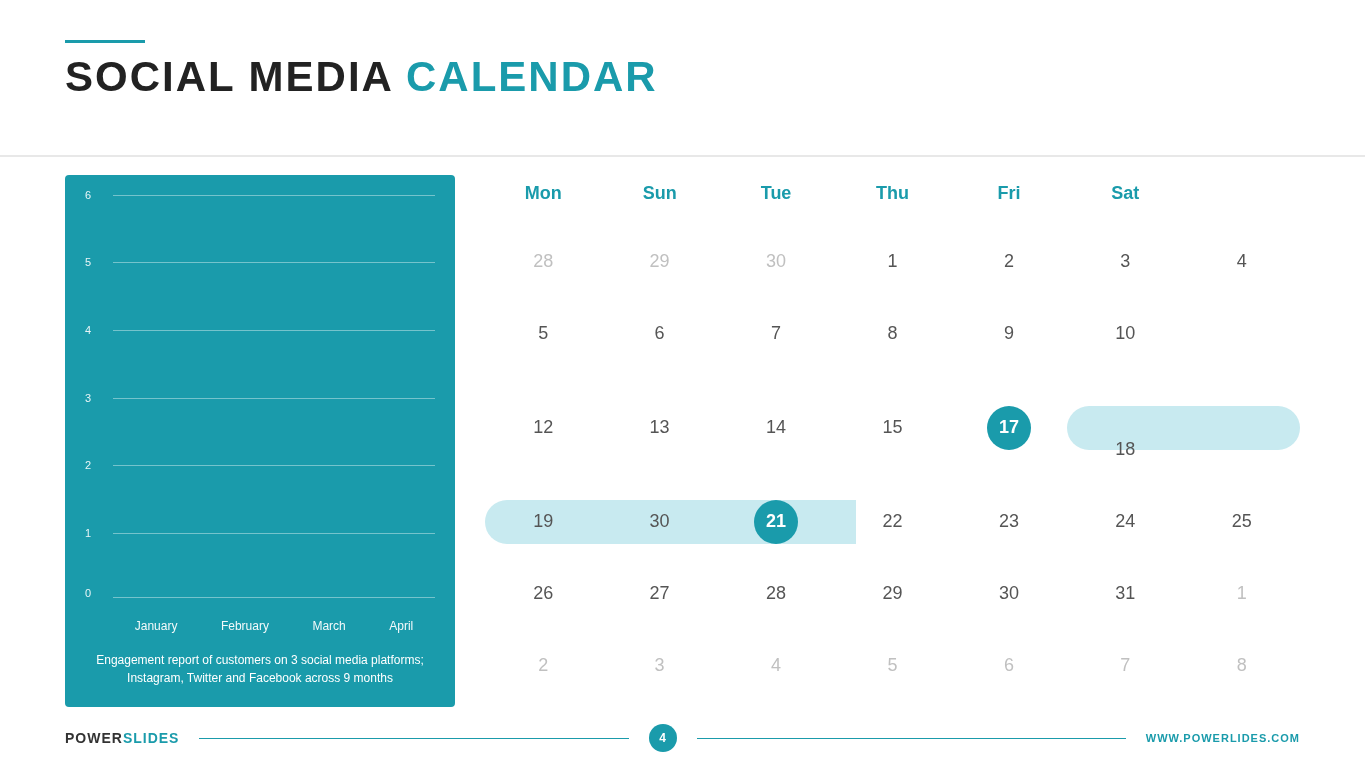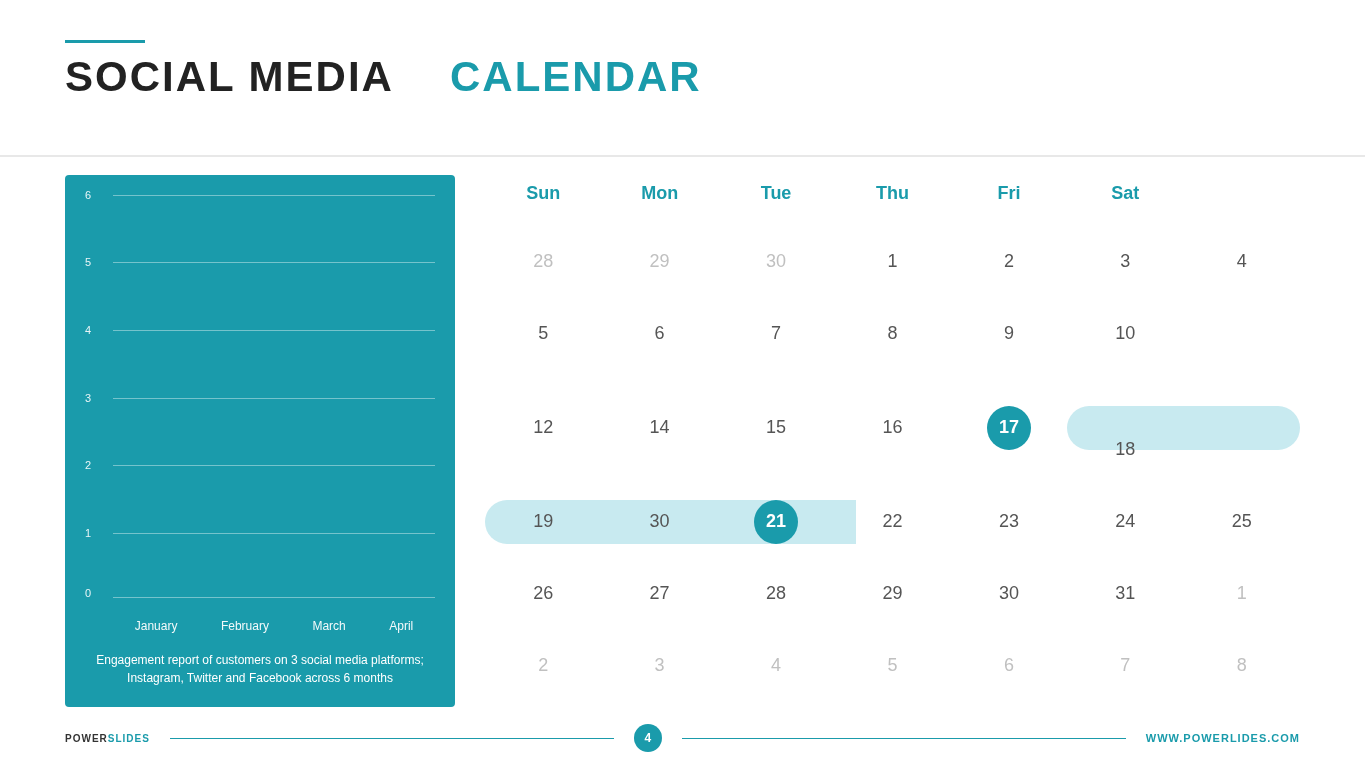--- a/index.html
+++ b/index.html
@@ -27,21 +27,20 @@
     }
     .header-title {
       font-size: 42px;
       font-weight: 900;
       letter-spacing: 2px;
       color: #222222;
       text-transform: uppercase;
     }
     .header-title .colored {
       color: #1a9bab;
-      margin-left: 44px;
     }
 
     
     .header-divider {
       position: absolute;
       top: 155px;
       left: 0;
       right: 0;
       height: 2px;
       background: #e8e8e8;
@@ -183,21 +182,21 @@
       position: absolute;
       bottom: 15px;
       left: 65px;
       right: 65px;
       display: flex;
       align-items: center;
       gap: 20px;
     }
 
     .footer-brand {
-      font-size: 10px;
+      font-size: 14px;
       font-weight: 700;
       color: #333;
       letter-spacing: 1px;
     }
     .footer-brand .colored {
       color: #1a9bab;
     }
 
     .footer-line {
       flex: 1;
@@ -290,28 +289,28 @@
         </div>
       </div>
 
       <div style="position:absolute; left:28px; right:0; bottom:8px; display:flex; justify-content:space-around;margin-top:12px;">
         <span class="x-label">January</span>
         <span class="x-label">February</span>
         <span class="x-label">March</span>
         <span class="x-label">April</span>
       </div>
     </div>
-    <div class="chart-caption">Engagement report of customers on 3 social media platforms; Instagram, Twitter and Facebook across 6 months</div>
+    <div class="chart-caption">Engagement report of customers on 3 social media platforms; Instagram, Twitter and Facebook across 9 months</div>
   </div>
 
   <div class="calendar-panel">
 
     <div class="calendar-header">
+      <div class="cal-day-header">Mon</div>
       <div class="cal-day-header">Sun</div>
-      <div class="cal-day-header">Mon</div>
       <div class="cal-day-header">Tue</div>
       <div class="cal-day-header">Thu</div>
       <div class="cal-day-header">Fri</div>
       <div class="cal-day-header">Sat</div>
     </div>
 
     <div class="calendar-body">
 
       <div class="cal-week">
         <div class="cal-cell-wrapper">
@@ -359,27 +358,27 @@
       </div>
 
       <div class="cal-week" style="position:relative;">
 
         <div style="position:absolute; left:calc(5/7*100% + 22px); right:0; top:50%; transform:translateY(-50%); height:44px; background:#c8eaf0; border-radius:0 22px 22px 0; z-index:0;"></div>
         <div style="position:absolute; left:calc(5/7*100%); width:44px; top:50%; transform:translateY(-50%); height:44px; background:#c8eaf0; border-radius:22px; z-index:0;"></div>
         <div class="cal-cell-wrapper">
             <span class="number-circle">12</span>
           </div>
         <div class="cal-cell-wrapper">
+            <span class="number-circle">13</span>
+          </div>
+        <div class="cal-cell-wrapper">
             <span class="number-circle">14</span>
           </div>
         <div class="cal-cell-wrapper">
             <span class="number-circle">15</span>
-          </div>
-        <div class="cal-cell-wrapper">
-            <span class="number-circle">16</span>
           </div>
         <div class="cal-cell-wrapper" style="position:relative;z-index:1;">
             <span class="number-circle active-teal">17</span>
           </div>
         <div class="cal-cell-wrapper" style="position:relative;z-index:1;">
             <span class="number-circle" style="color:#555;margin-top:44px;">18</span>
           </div>
       </div>
 
       <div class="cal-week" style="position:relative;">

